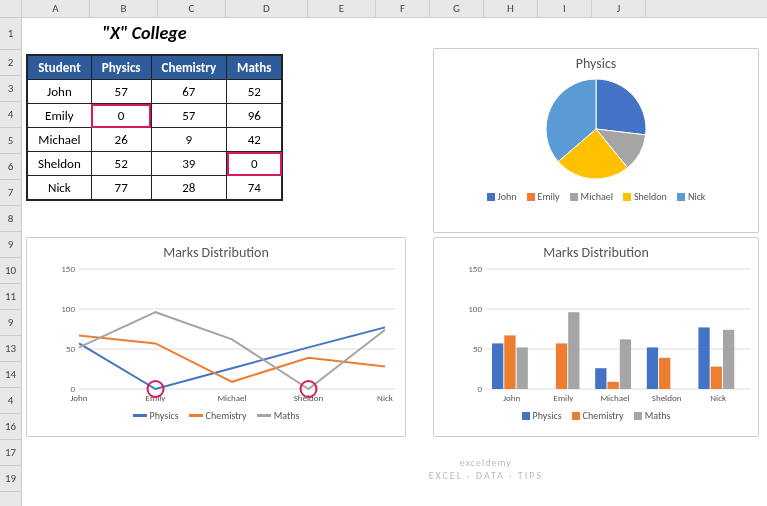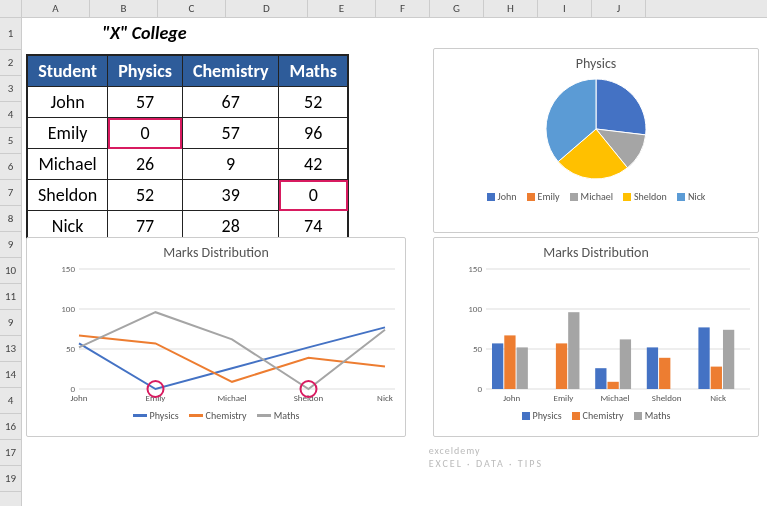--- a/index.html
+++ b/index.html
@@ -7,34 +7,34 @@
 .col-headers{display:flex;height:18px;background:#e8e8e8;border-bottom:1px solid #ccc}
 .col-headers div{border-right:1px solid #ccc;text-align:center;line-height:18px;color:#444;font-size:11px}
 .ch-a{width:22px}.ch-b{width:68px}.ch-c{width:68px}.ch-d{width:82px}.ch-e{width:68px}.ch-f{width:54px}.ch-g{width:54px}.ch-h{width:54px}.ch-i{width:54px}.ch-j{width:54px}
 .body-area{display:flex;position:relative;height:488px}
 .row-headers{width:22px;background:#e8e8e8;border-right:1px solid #ccc;flex-shrink:0}
 .row-headers div{height:26px;border-bottom:1px solid #ccc;text-align:center;line-height:26px;color:#444;font-size:11px}
 .row-headers div:first-child{height:32px;line-height:32px}
 .sheet{position:relative;flex:1}
 .title{position:absolute;left:80px;top:4px;font-size:18px;font-weight:bold;font-style:italic}
 .data-table{position:absolute;left:4px;top:36px;border-collapse:collapse;border:2px solid #222}
-.data-table th,.data-table td{border:1px solid #222;padding:4px 10px;text-align:center;font-size:18px;height:24px}
+.data-table th,.data-table td{border:1px solid #222;padding:4px 10px;text-align:center;font-size:13px;height:24px}
 .data-table th{background:#2e5c9a;color:#fff;font-weight:bold}
 .hl{outline:2.5px solid #d81b60;outline-offset:-2px}
 .chart{position:absolute;background:#fff;border:1px solid #ccc;border-radius:2px}
 .chart-title{text-align:center;font-size:14px;color:#555;padding:6px 0 2px}
 .pie-chart{right:8px;top:30px;width:326px;height:185px}
 .pie-svg{display:block;margin:0 auto}
 .legend{display:flex;justify-content:center;gap:10px;font-size:10px;padding:6px 0;color:#555;flex-wrap:wrap}
 .legend span{display:flex;align-items:center;gap:3px}
 .legend i{width:8px;height:8px;display:inline-block}
 .line-chart{left:4px;top:219px;width:380px;height:200px}
 .bar-chart{right:8px;top:219px;width:326px;height:200px}
 .plot{position:relative;padding:2px 10px 0 28px;height:140px}
-.watermark{position:absolute;right:224px;bottom:36px;font-size:10px;color:#bbb;letter-spacing:1px;text-align:left}
+.watermark{position:absolute;right:224px;bottom:24px;font-size:10px;color:#bbb;letter-spacing:1px;text-align:center}
 .watermark small{font-size:10px;letter-spacing:2px;display:block}
 .circle-mark{fill:none;stroke:#d81b60;stroke-width:2}
 </style>
 </head>
 <body>
 
 <div class="col-headers">
   <div class="ch-a"></div>
   <div class="ch-b">A</div>
   <div class="ch-b">B</div>

